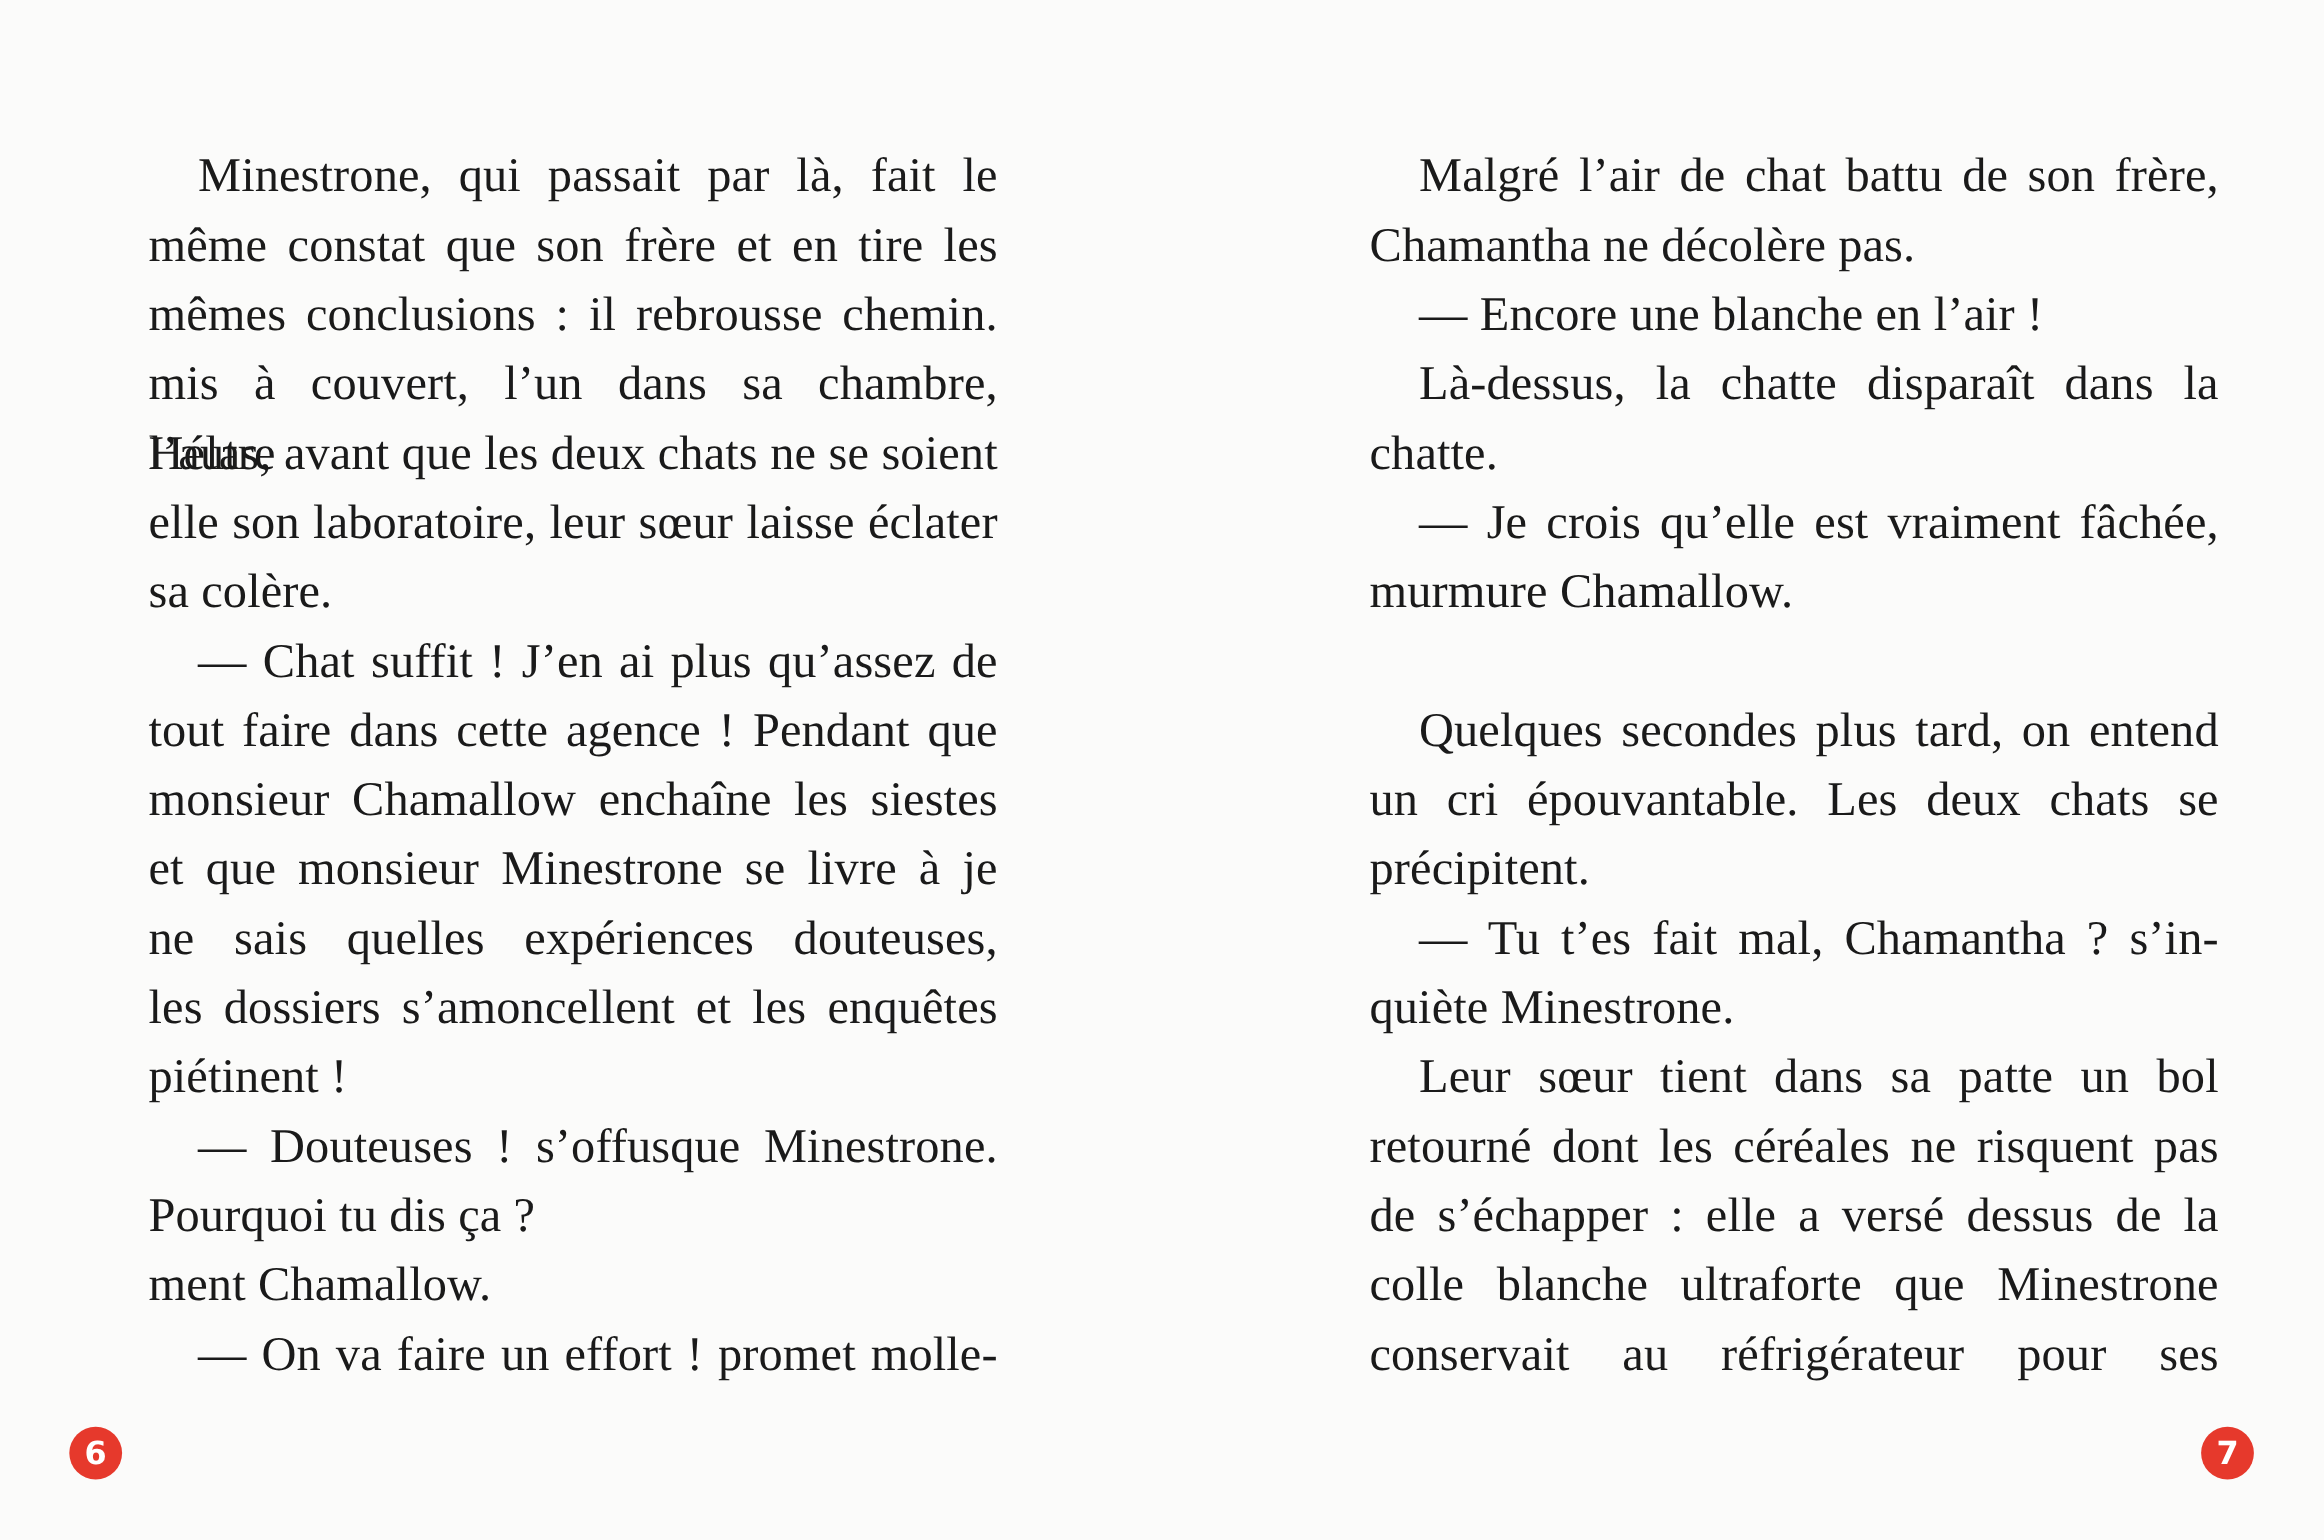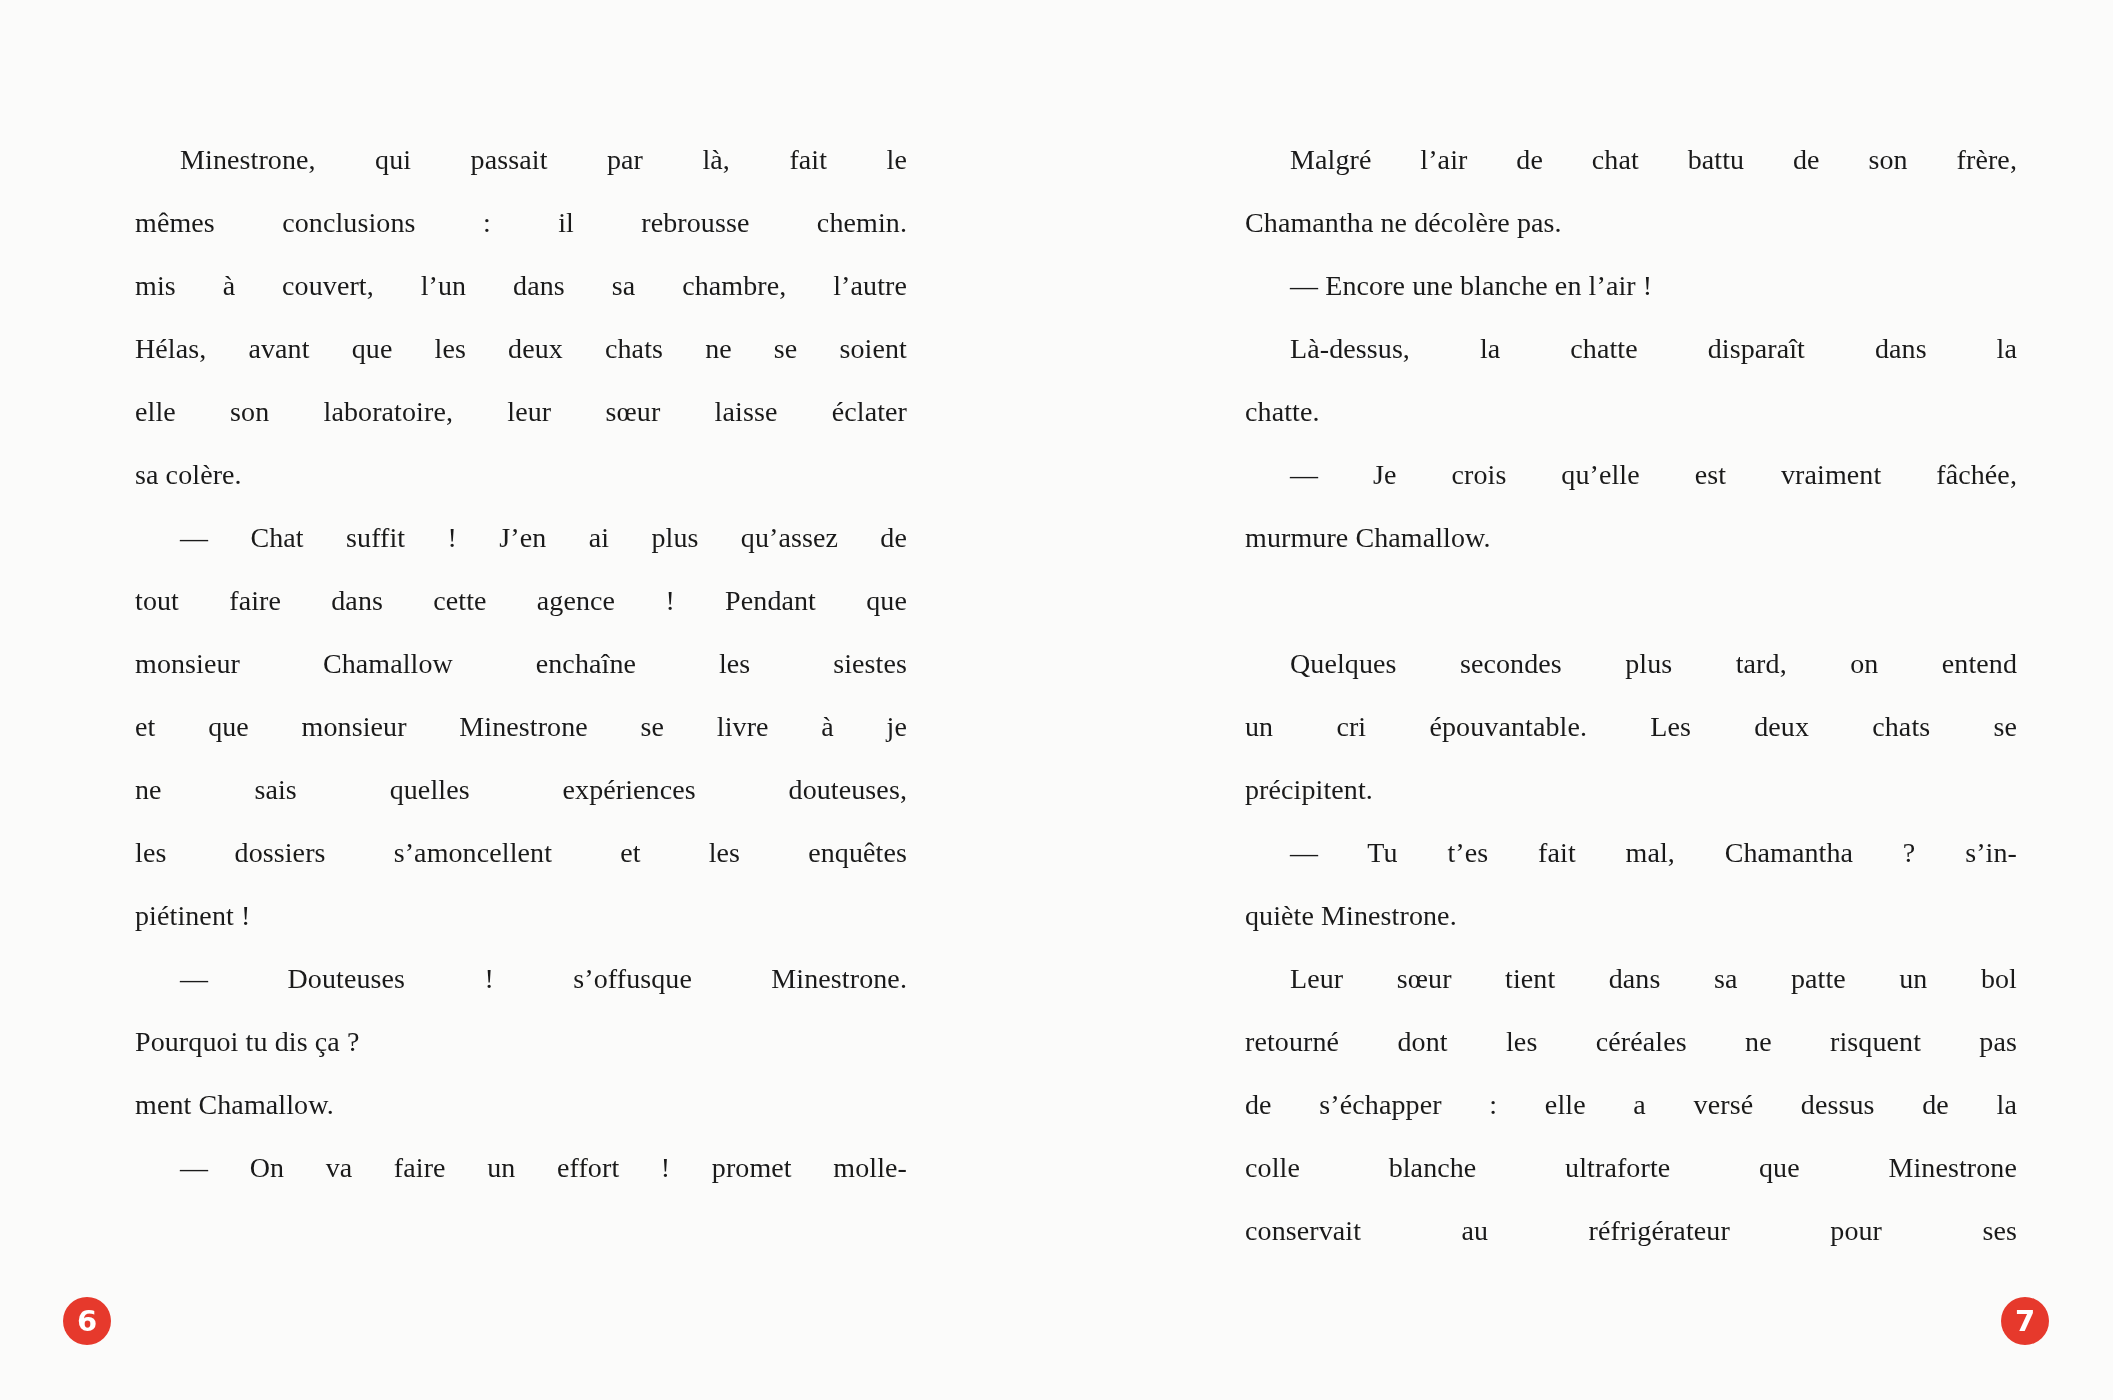--- a/index.html
+++ b/index.html
@@ -16,21 +16,21 @@
   .spread {
     position: relative;
     width: 2113px; height: 1400px;
     font-family: "Liberation Serif", "DejaVu Serif", serif;
     color: var(--text-color);
   }
   .column {
     position: absolute;
     top: 128px;
     width: 772px;
-    font-size: 28px;
+    font-size: 44px;
     line-height: 63px;
     letter-spacing: 0.1px;
   }
   .page-left .column  { left: 135px; }
   .page-right .column { left: 1197px; margin-left: 48px; }
   .ln {
     height: 63px;
     text-align: justify;
     text-align-last: justify;
   }
@@ -55,20 +55,21 @@
   .badge-right { left: 2001px; }
 </style>
 </head>
 <body>
 
 <div class="spread">
 
   <section class="page page-left">
     <div class="column">
       <div class="ln ind">Minestrone, qui passait par là, fait le</div>
+      <div class="ln">même constat que son frère et en tire les</div>
       <div class="ln">mêmes conclusions : il rebrousse chemin.</div>
       <div class="ln">mis à couvert, l’un dans sa chambre, l’autre</div>
       <div class="ln">Hélas, avant que les deux chats ne se soient</div>
       <div class="ln">elle son laboratoire, leur sœur laisse éclater</div>
       <div class="ln end">sa colère.</div>
       <div class="ln ind">— Chat suffit ! J’en ai plus qu’assez de</div>
       <div class="ln">tout faire dans cette agence ! Pendant que</div>
       <div class="ln">monsieur Chamallow enchaîne les siestes</div>
       <div class="ln">et que monsieur Minestrone se livre à je</div>
       <div class="ln">ne sais quelles expériences douteuses,</div>

